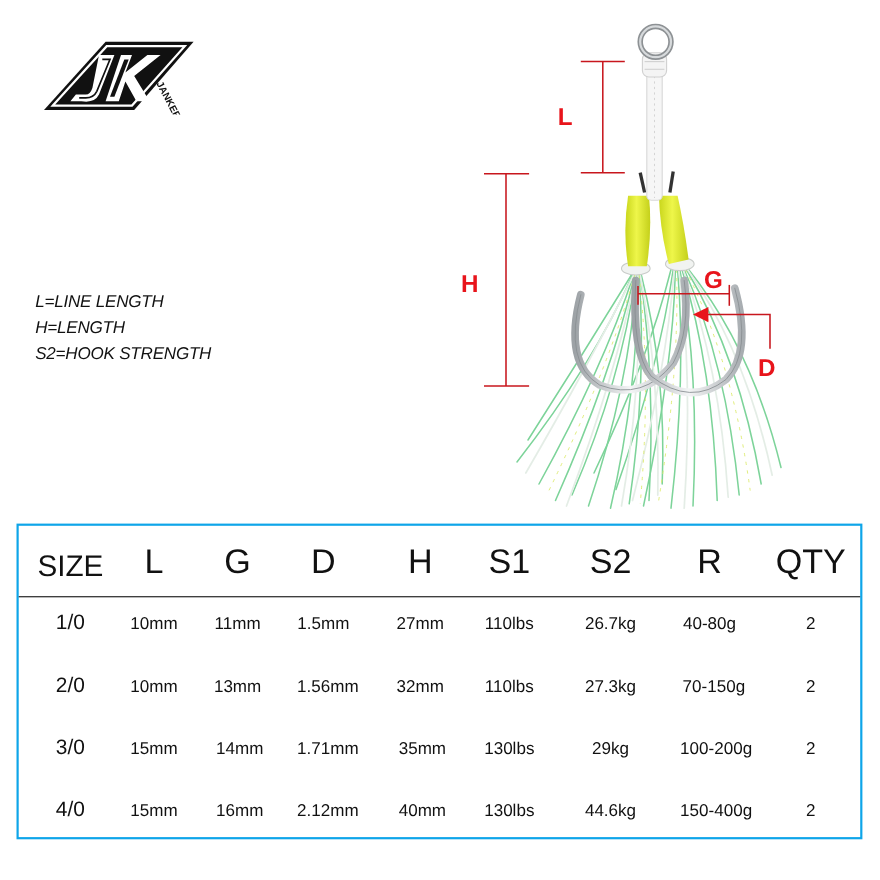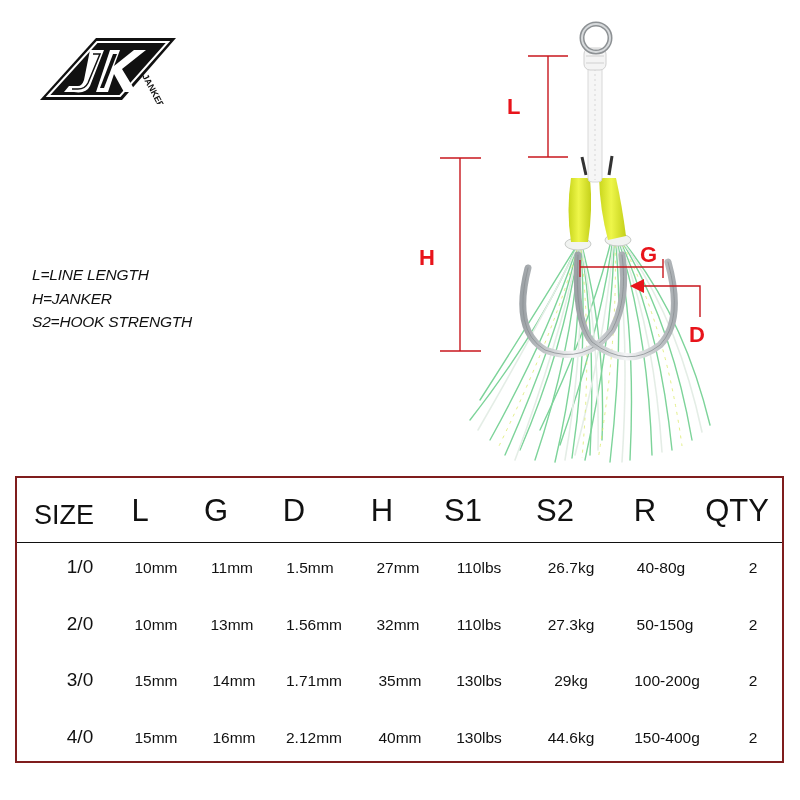--- a/index.html
+++ b/index.html
@@ -12,27 +12,27 @@
 
   
   .legend { left: 32px; top: 263px; margin: 0; padding: 0; list-style: none; font-style: italic; }
   .legend li { font-size: 15.5px; line-height: 23.7px; color: #111; white-space: nowrap; letter-spacing: -0.2px; }
 
   
   .dim-label { color: #e8141b; font-weight: bold; font-size: 22px; line-height: 1; }
 
   
   .spec-table { left: 15px; top: 476px; width: 769px; height: 287px;
-                border: 2px solid #7f1d1d; box-sizing: border-box; }
+                border: 2px solid #0ea5e9; box-sizing: border-box; }
   .thead { position: absolute; left: 0; top: 0; width: 100%; height: 65px;
            border-bottom: 1.5px solid #111; box-sizing: border-box; }
   .cell { position: absolute; transform: translateX(-50%); white-space: nowrap; }
   .th { top: 16px; font-size: 31px; line-height: 34px; color: #111; }
   .th.small { font-size: 27px; top: 20px; }
-  .row { position: absolute; left: 16px; width: 100%; height: 30px; }
+  .row { position: absolute; left: 0; width: 100%; height: 30px; }
   .td { font-size: 15.5px; line-height: 20px; color: #111; top: 0; }
   .td.size { font-size: 19px; font-weight: 500; top: -1px; }
 </style>
 </head>
 <body>
 
 <div class="abs logo">
   <svg width="140" height="68" viewBox="0 0 140 68">
     <polygon points="2,64 58,2 138,2 84,64" fill="#111"></polygon>
     <polygon points="10,60 59,6 130,6 82,60" fill="none" stroke="#fff" stroke-width="2"></polygon>
@@ -41,21 +41,21 @@
     <path d="M55,18 L62,18 L50,47 Q47,53 40,53 L34,53" fill="none" stroke="#111" stroke-width="1.5"></path>
 
     <path d="M72,14 L82,14 L76,30 L96,14 L108,14 L84,33 L98,56 L86,56 L76,38 L70,56 L58,56 Z" fill="#fff"></path>
     <path d="M75,18 L79,18 L66,52 L62,52 Z" fill="#111"></path>
     <text x="0" y="0" transform="translate(104,40) rotate(62)" font-family="Liberation Sans, sans-serif" font-size="9" font-weight="bold" fill="#111">JANKER</text>
   </svg>
 </div>
 
 <ul class="abs legend">
   <li>L=LINE LENGTH</li>
-  <li>H=JANKER</li>
+  <li>H=LENGTH</li>
   <li>S2=HOOK STRENGTH</li>
 </ul>
 
 <svg class="abs" style="left:0;top:0" width="800" height="470">
   <defs>
     <linearGradient id="tubeGrad" x1="0" x2="1">
       <stop offset="0" stop-color="#c9d61c"></stop>
       <stop offset="0.45" stop-color="#eef64a"></stop>
       <stop offset="1" stop-color="#c4d01a"></stop>
     </linearGradient>
@@ -189,21 +189,21 @@
   </div>
 
   <div class="row" style="top:137px">
     <span class="cell td size" style="left:47px">2/0</span>
     <span class="cell td" style="left:123px">10mm</span>
     <span class="cell td" style="left:199px">13mm</span>
     <span class="cell td" style="left:281px">1.56mm</span>
     <span class="cell td" style="left:365px">32mm</span>
     <span class="cell td" style="left:446px">110lbs</span>
     <span class="cell td" style="left:538px">27.3kg</span>
-    <span class="cell td" style="left:632px">50-150g</span>
+    <span class="cell td" style="left:632px">70-150g</span>
     <span class="cell td" style="left:720px">2</span>
   </div>
 
   <div class="row" style="top:193px">
     <span class="cell td size" style="left:47px">3/0</span>
     <span class="cell td" style="left:123px">15mm</span>
     <span class="cell td" style="left:201px">14mm</span>
     <span class="cell td" style="left:281px">1.71mm</span>
     <span class="cell td" style="left:367px">35mm</span>
     <span class="cell td" style="left:446px">130lbs</span>

